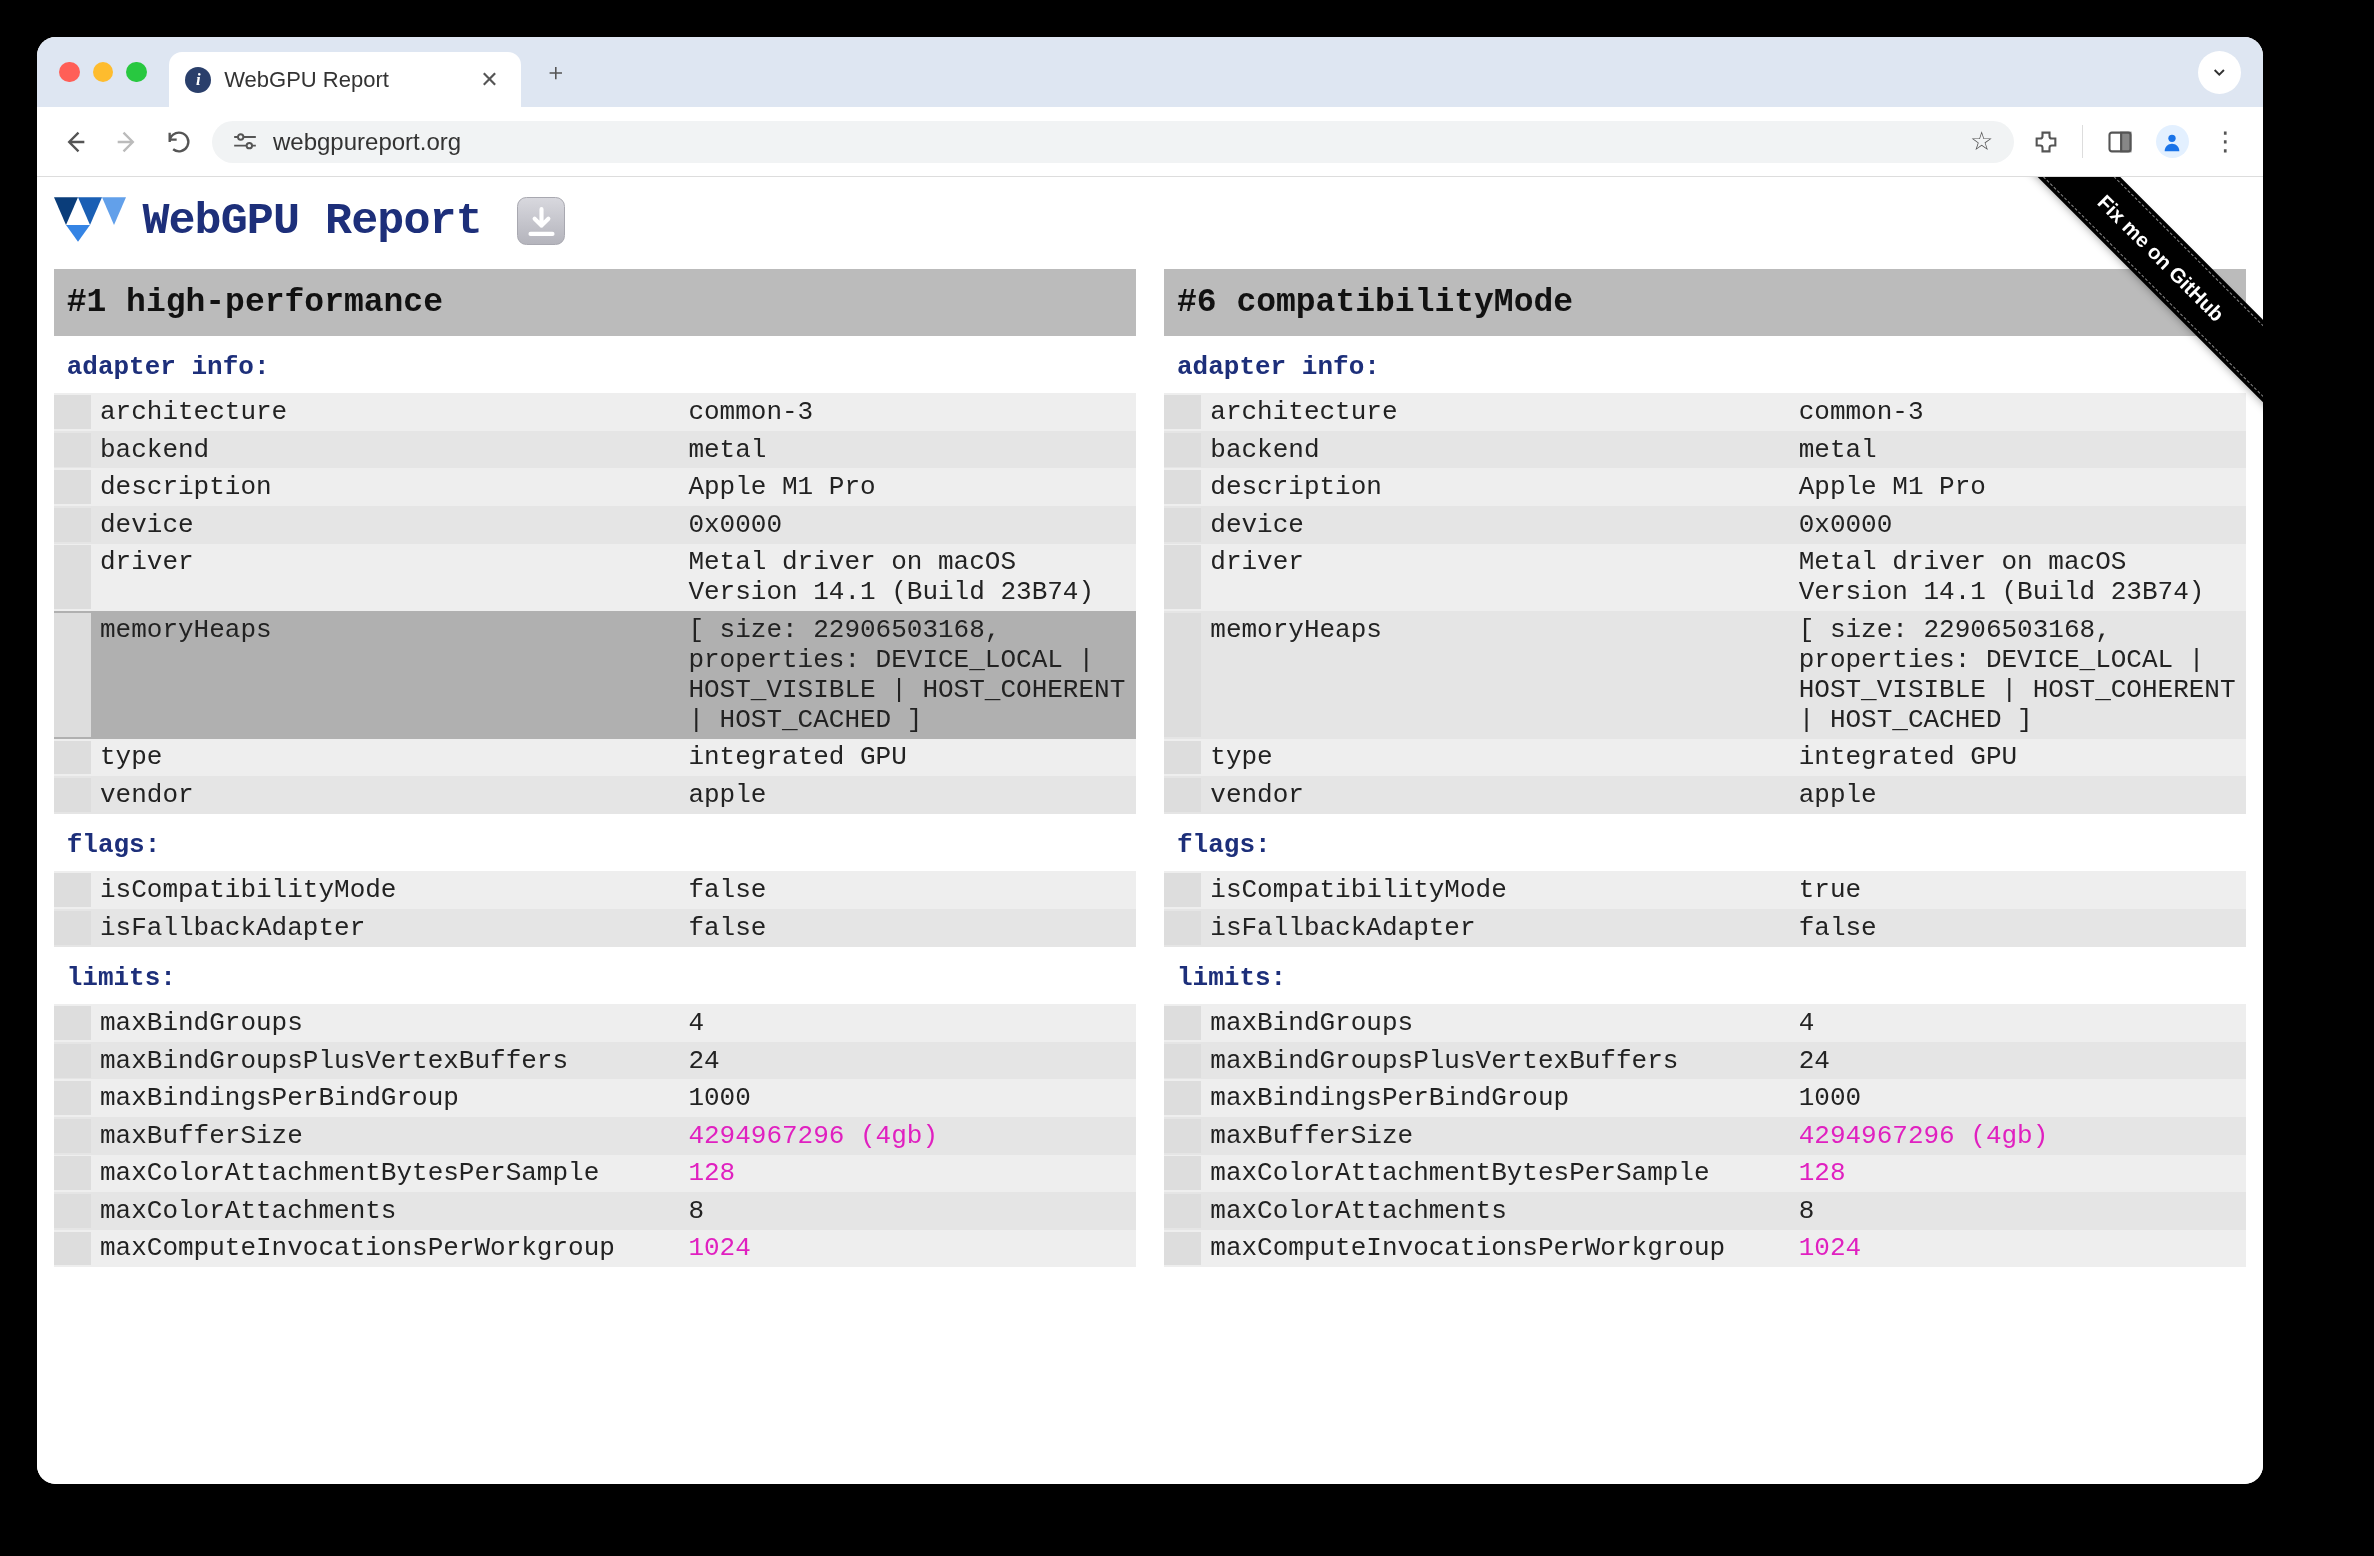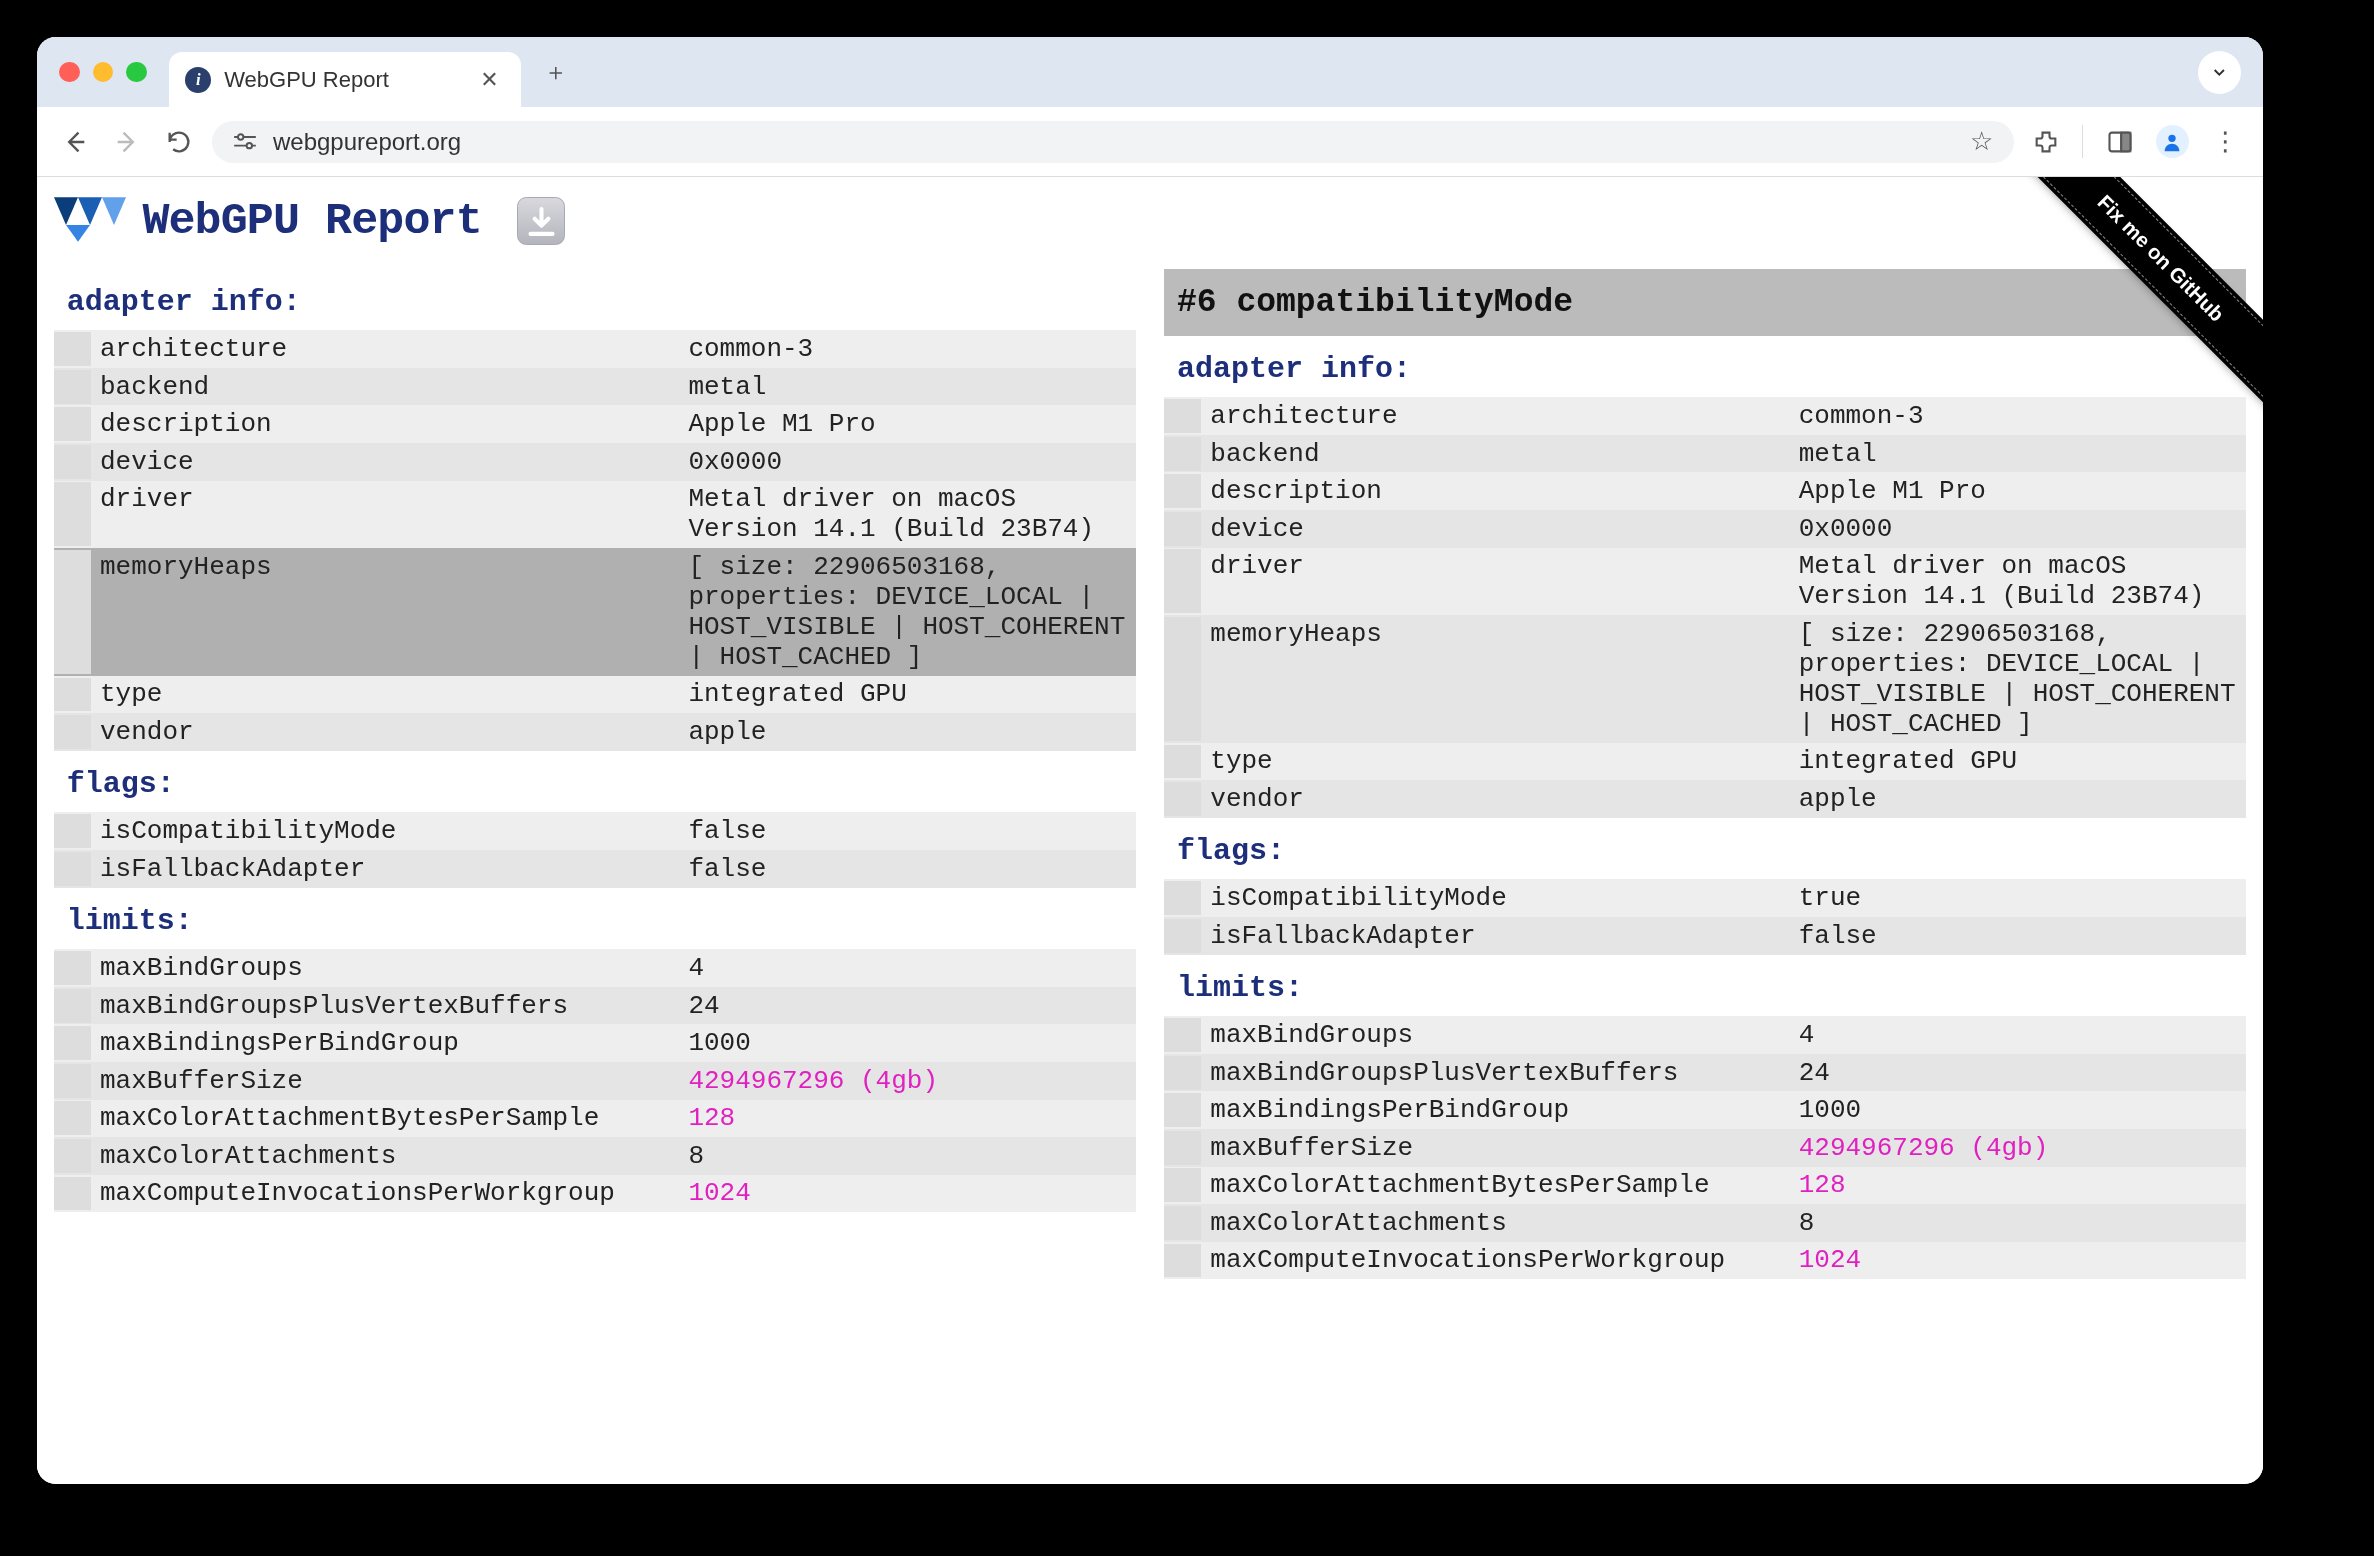--- a/index.html
+++ b/index.html
@@ -269,21 +269,21 @@
       font-weight: 900;
       padding: 15px 13px;
       font-size: 33px;
       color: #111;
     }
     .section-title {
       background: #fff;
       color: #1d2f7a;
       font-weight: 900;
       padding: 16.7px 13px 11px 13px;
-      font-size: 30px;
+      font-size: 26px;
     }
     .table {
       width: 100%;
     }
     .row {
       display: flex;
       padding: 1.9px 0;
     }
     .row.even { background: #eeeeee; }
     .row.odd { background: #e5e5e5; }
@@ -402,20 +402,21 @@
       <span class="page-title">WebGPU Report</span>
       <span class="download-icon">
         <svg viewBox="0 0 24 24">
           <path d="M12 3v12m0 0l-5-5m5 5l5-5M4 21h16" stroke="#fff" stroke-width="3" fill="none" stroke-linecap="round" stroke-linejoin="round"></path>
         </svg>
       </span>
     </div>
 
     <div class="panels" id="panels">
         <div class="panel">
+          <div class="panel-title">#1 high-performance</div>
           <div class="section-title">adapter info:</div>
           <div class="table">
             <div class="row even">
               <div class="indent"></div>
               <div class="key">architecture</div>
               <div class="val">common-3</div>
             </div>
             <div class="row odd">
               <div class="indent"></div>
               <div class="key">backend</div>

